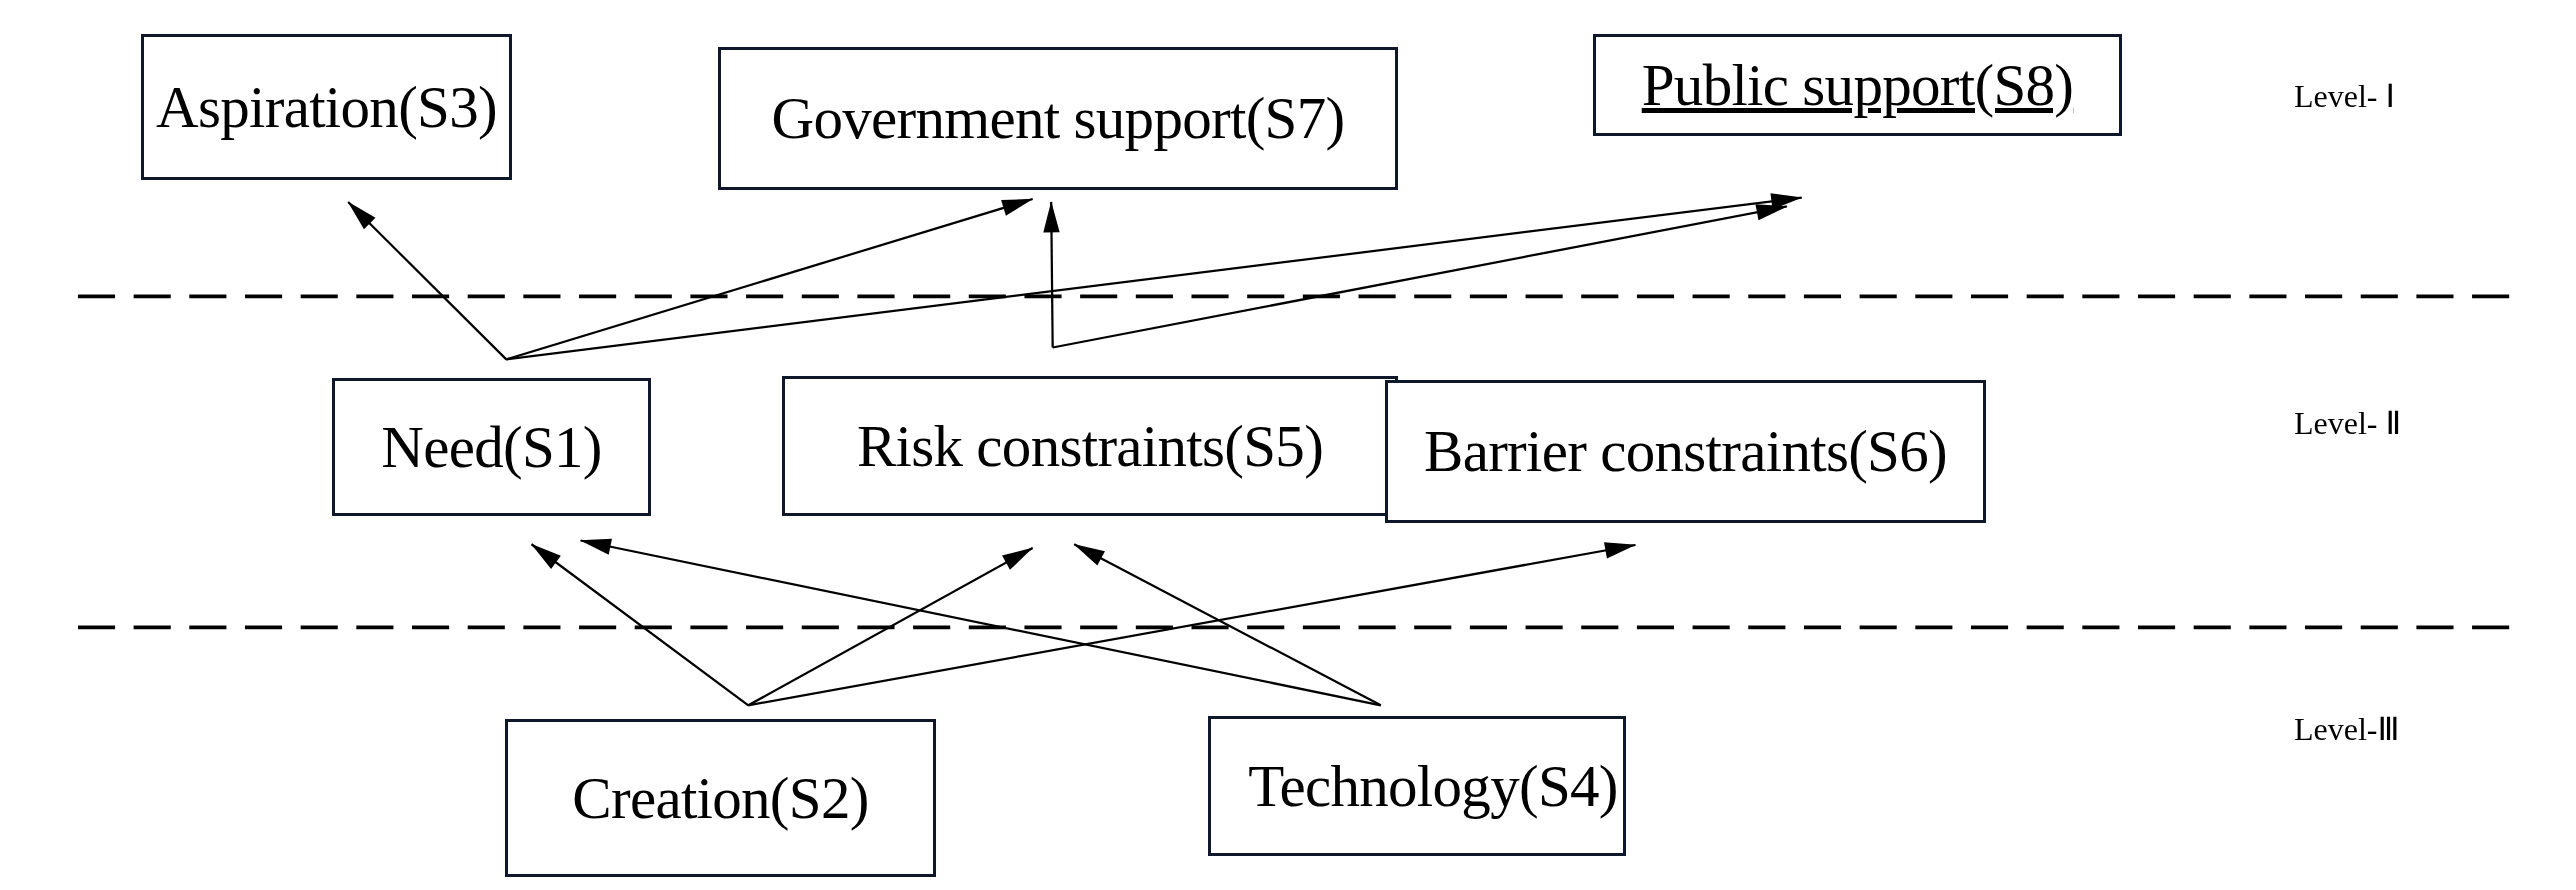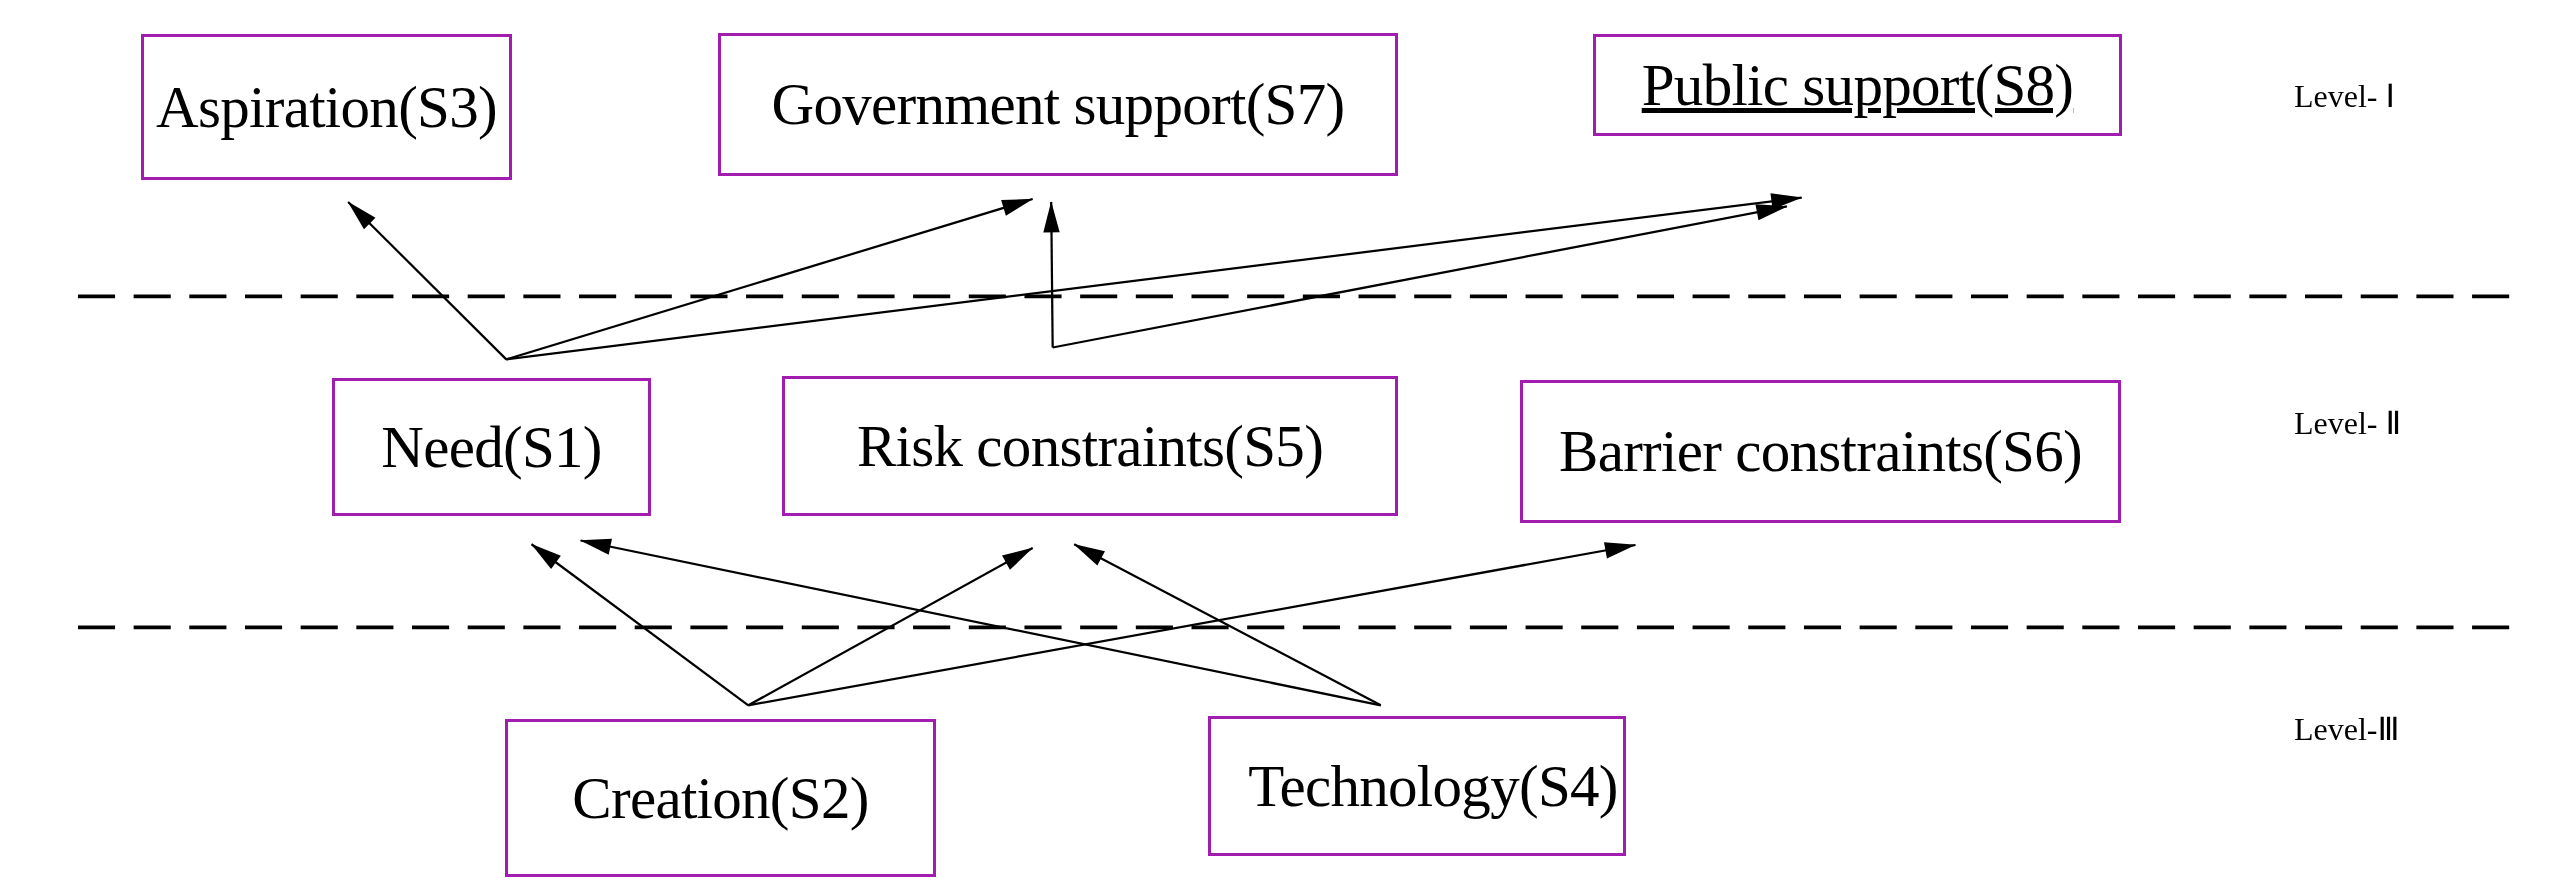--- a/index.html
+++ b/index.html
@@ -30,21 +30,21 @@
     stroke-dasharray: 50 25;
   }
   .arrow {
     stroke: #000000;
     stroke-width: 3;
     fill: none;
   }
   .node {
     position: absolute;
     box-sizing: border-box;
-    border: 3px solid #a21caf;
+    border: 3px solid #0f172a;
     background: #ffffff;
     display: flex;
     align-items: center;
     justify-content: center;
   }
   .node .node-label {
     font-size: 59px;
     color: #000000;
     white-space: nowrap;
     letter-spacing: -0.7px;
@@ -77,33 +77,33 @@
       <line x1="1008" y1="950" x2="716" y2="733" class="arrow" marker-end="url(#ah)"></line>
       <line x1="1008" y1="950" x2="1391" y2="738" class="arrow" marker-end="url(#ah)"></line>
       <line x1="1008" y1="950" x2="2203" y2="734" class="arrow" marker-end="url(#ah)"></line>
       <line x1="1860" y1="950" x2="1447" y2="733" class="arrow" marker-end="url(#ah)"></line>
       <line x1="1860" y1="950" x2="782" y2="728" class="arrow" marker-end="url(#ah)"></line>
     </svg>
 
   <div class="node" style="left: 141px; top: 34px; width: 371px; height: 146px;">
     <span class="node-label">Aspiration(S3)</span>
   </div>
-  <div class="node" style="left: 718px; top: 33px; width: 680px; height: 143px;">
+  <div class="node" style="left: 718px; top: 47px; width: 680px; height: 143px;">
     <span class="node-label">Government support(S7)</span>
   </div>
   <div class="node" style="left: 1593px; top: 34px; width: 529px; height: 102px; text-decoration: underline;">
     <span class="node-label">Public support(S8)</span>
   </div>
   <div class="node" style="left: 332px; top: 378px; width: 319px; height: 138px;">
     <span class="node-label">Need(S1)</span>
   </div>
   <div class="node" style="left: 782px; top: 376px; width: 616px; height: 140px;">
     <span class="node-label">Risk constraints(S5)</span>
   </div>
-  <div class="node" style="left: 1520px; top: 380px; width: 601px; height: 143px;">
+  <div class="node" style="left: 1385px; top: 380px; width: 601px; height: 143px;">
     <span class="node-label">Barrier constraints(S6)</span>
   </div>
   <div class="node" style="left: 505px; top: 719px; width: 431px; height: 158px;">
     <span class="node-label">Creation(S2)</span>
   </div>
   <div class="node" style="left: 1208px; top: 716px; width: 418px; height: 140px; padding-left: 32px;">
     <span class="node-label">Technology(S4)</span>
   </div>
 
   <div class="level-label" style="left: 2294px; top: 77px;">Level- Ⅰ</div>

